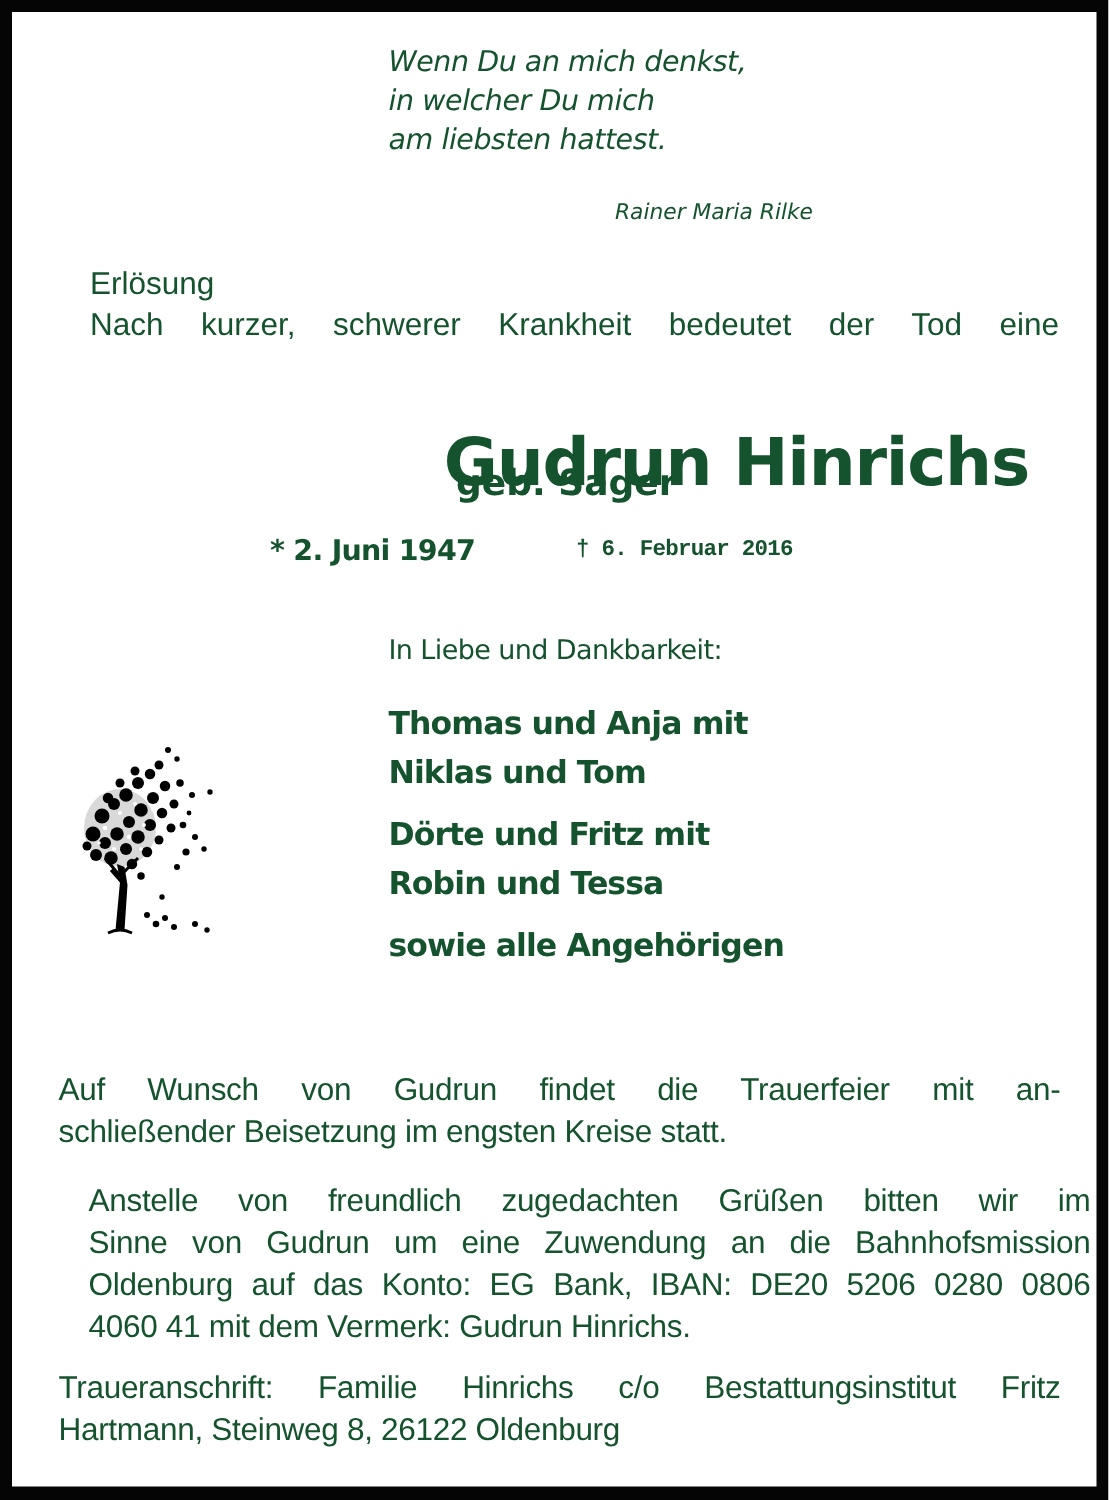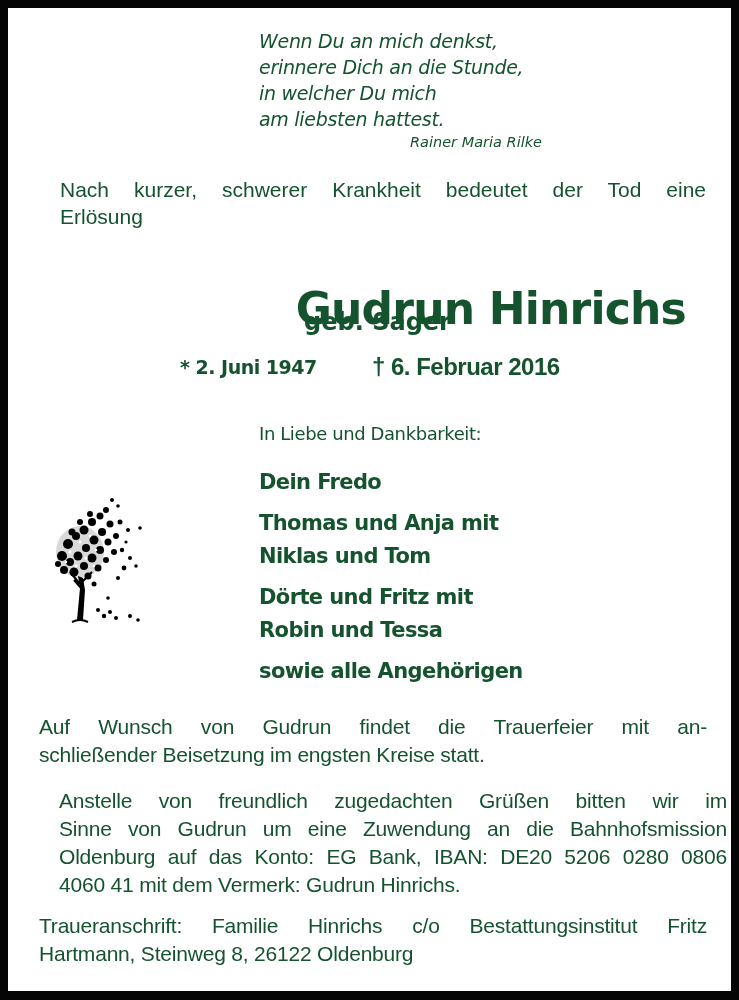--- a/index.html
+++ b/index.html
@@ -47,23 +47,23 @@
       font-weight: bold; font-size: 24px; line-height: 24px;
       padding-left: 16px; box-sizing: border-box;
     }
     .born {
       left: 180px; top: 354px;
       font-family: "DejaVu Sans", sans-serif;
       font-weight: bold; font-size: 19px; line-height: 26px;
       letter-spacing: -0.5px;
     }
     .died {
-      left: 372px; top: 354px;
-      font-family: Liberation Sans, sans-serif;
-      font-weight: bold; font-size: 24px; line-height: 26px;
+      left: 384px; top: 354px;
+      font-family: Liberation Mono, monospace;
+      font-weight: bold; font-size: 15px; line-height: 26px;
       letter-spacing: -0.5px;
     }
     .thanks {
       left: 259px; top: 422px;
       font-family: "DejaVu Sans", sans-serif;
       font-size: 18px; line-height: 24px;
       letter-spacing: -0.4px;
     }
     .family {
       left: 259px; top: 466px;
@@ -90,41 +90,37 @@
     .p2 { top: 787px; margin-left: 20px; }
     .p3 { top: 912px; }
   </style>
 </head>
 <body>
 
 <div class="frame"></div>
 
 <div class="abs poem">
   <div>Wenn Du an mich denkst,</div>
-  <div>erinnere Dich an die Stunde,</div>
   <div>in welcher Du mich</div>
   <div>am liebsten hattest.</div>
 </div>
 <div class="abs poem-author">Rainer Maria Rilke</div>
 
 <div class="abs intro">
+  <span style="display:block;">Erlösung</span>
   <span style="display:block;text-align:justify;text-align-last:justify;">Nach kurzer, schwerer Krankheit bedeutet der Tod eine</span>
-  <span style="display:block;">Erlösung</span>
 </div>
 
 <div class="abs name">Gudrun Hinrichs</div>
 <div class="abs maiden">geb. Sager</div>
 <div class="abs born">* 2. Juni 1947</div>
 <div class="abs died">† 6. Februar 2016</div>
 
 <div class="abs thanks">In Liebe und Dankbarkeit:</div>
 <div class="abs family">
-  <div class="group">
-    <div class="line">Dein Fredo</div>
-  </div>
   <div class="group">
     <div class="line">Thomas und Anja mit</div>
     <div class="line">Niklas und Tom</div>
   </div>
   <div class="group">
     <div class="line">Dörte und Fritz mit</div>
     <div class="line">Robin und Tessa</div>
   </div>
   <div class="group">
     <div class="line">sowie alle Angehörigen</div>

